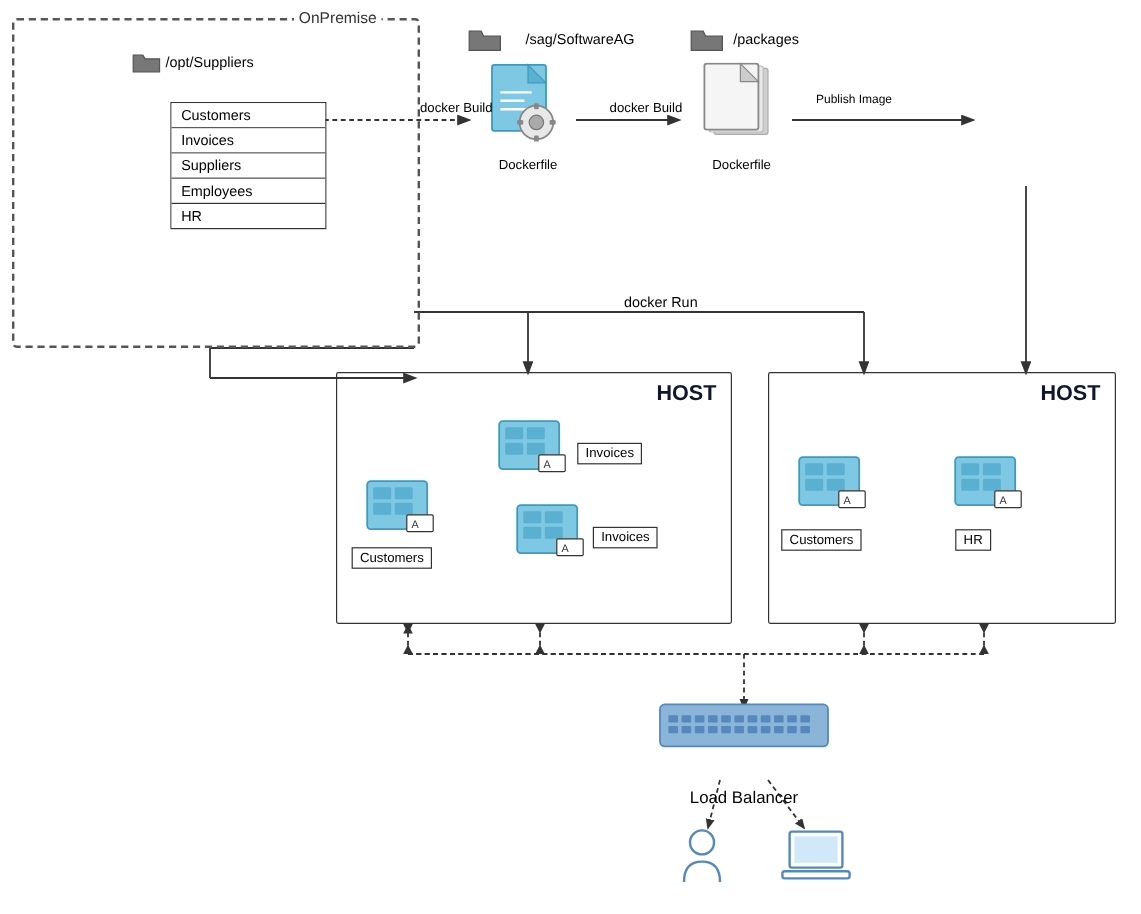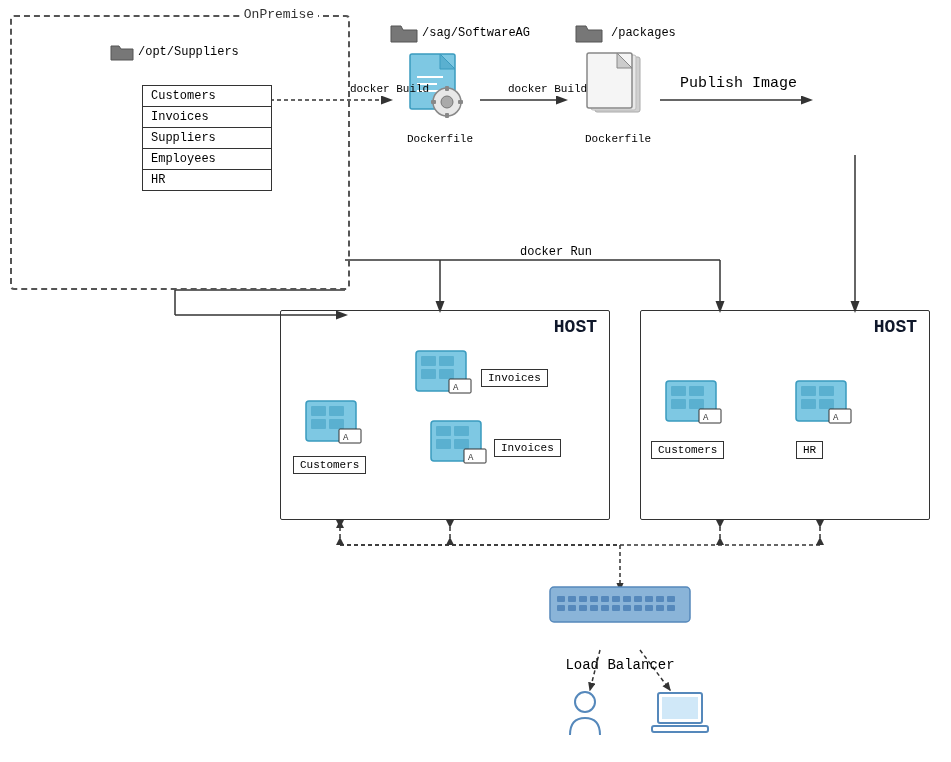--- a/index.html
+++ b/index.html
@@ -10,21 +10,20 @@
       width: 951px;
       height: 762px;
       overflow: hidden;
       position: relative;
     }
 
     .diagram-container {
       position: relative;
       width: 951px;
       height: 576px;
-      font-family: Liberation Mono, monospace;
     }
 
     
     .onpremise-box {
       position: absolute;
       left: 10px;
       top: 15px;
       width: 340px;
       height: 275px;
       border: 2px dashed #555;
@@ -184,21 +183,21 @@
 
     <div class="package-list">
       <div class="package-item">Customers</div>
       <div class="package-item">Invoices</div>
       <div class="package-item">Suppliers</div>
       <div class="package-item">Employees</div>
       <div class="package-item">HR</div>
     </div>
   </div>
 
-  <div style="position:absolute; left:390px; top:22px; display:flex; align-items:center; gap:4px;">
+  <div style="position:absolute; left:390px; top:22px; display:flex; align-items:center; gap:20px;">
     <svg width="28" height="22" viewBox="0 0 28 22">
       <path d="M1,4 L1,20 L27,20 L27,8 L13,8 L11,4 Z" fill="#777" stroke="#555" stroke-width="1"></path>
     </svg>
     <span style="font-size:12px;">/sag/SoftwareAG</span>
   </div>
 
   <div style="position:absolute; left:575px; top:22px; display:flex; align-items:center; gap:8px;">
     <svg width="28" height="22" viewBox="0 0 28 22">
       <path d="M1,4 L1,20 L27,20 L27,8 L13,8 L11,4 Z" fill="#777" stroke="#555" stroke-width="1"></path>
     </svg>
@@ -240,21 +239,21 @@
       <polygon points="34,1 49,16 34,16" fill="#ccc" stroke="#888" stroke-width="1"></polygon>
     </svg>
     <div style="font-size:11px; margin-top:2px;">Dockerfile</div>
   </div>
 
   <div style="position:absolute; left:508px; top:82px;">
     <span style="font-size:11px;">docker Build</span>
   </div>
 
   <div style="position:absolute; left:680px; top:75px;">
-    <span style="font-size:15px;">Publish Image</span>
+    <span style="font-size:10px;">Publish Image</span>
   </div>
 
 
   <div style="position:absolute; left:520px; top:245px;">
     <span style="font-size:12px;">docker Run</span>
   </div>
 
   <div class="host-box-1">
     <span class="host-label">HOST</span>
 

